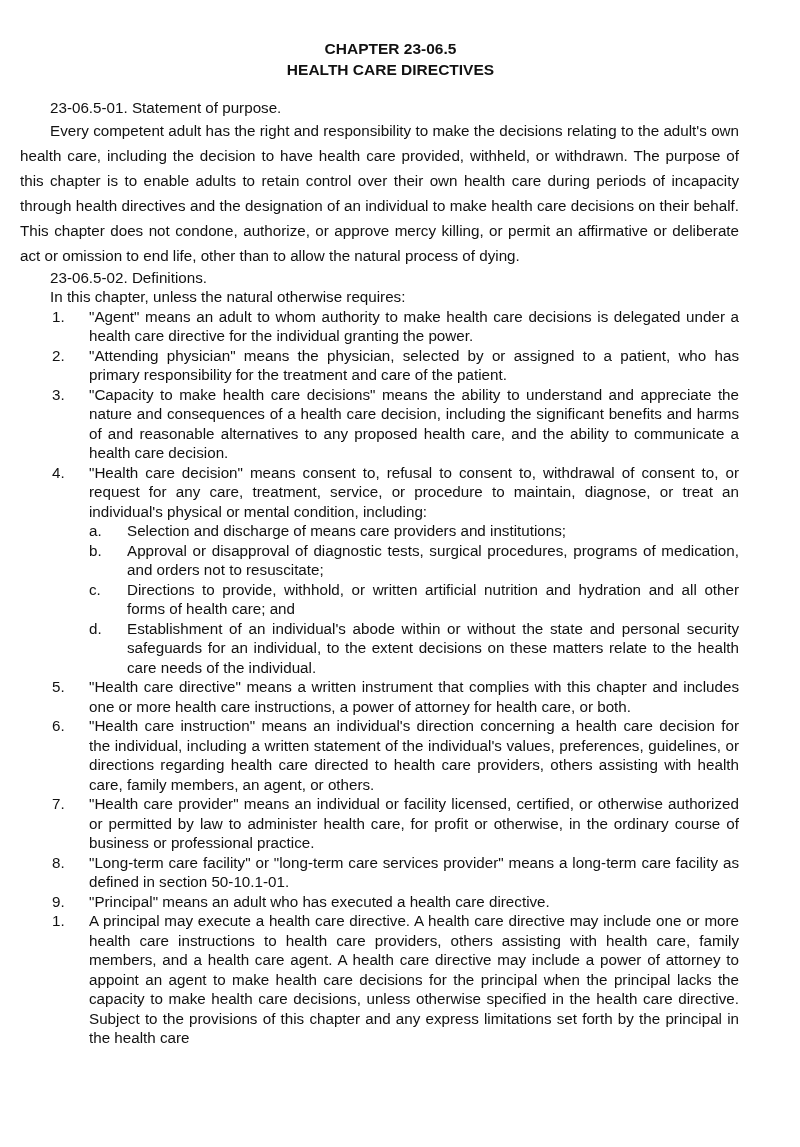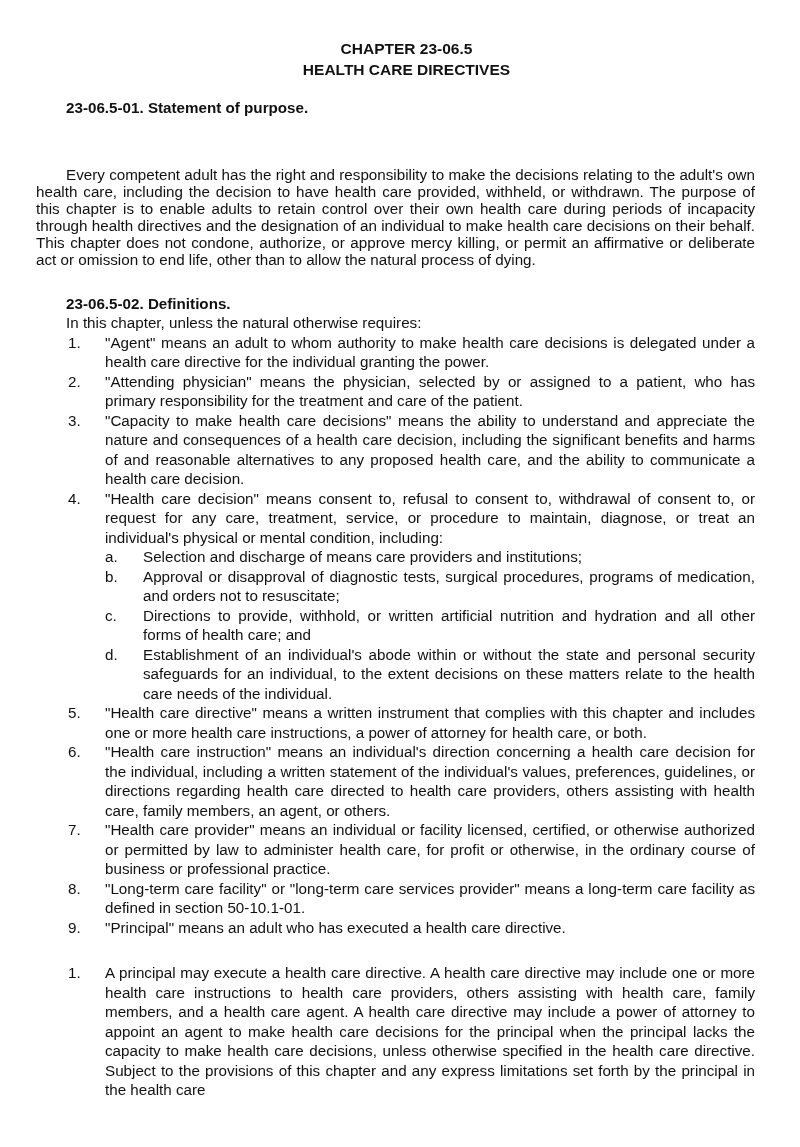--- a/index.html
+++ b/index.html
@@ -1,24 +1,24 @@
 <!DOCTYPE html>
 <html><head>
 <meta charset="utf-8">
 <style>
   html, body { margin: 0; padding: 0; background: #ffffff; }
   body {
     width: 800px; height: 1147px; overflow: hidden; position: relative;
     font-family: "Liberation Sans", sans-serif; color: #111; font-size: 15.2px;
   }
-  .page { position: absolute; left: 36px; top: 38px; width: 719px; }
+  .page { position: absolute; left: 20px; top: 38px; width: 719px; }
   .chapter-head { text-align: center; font-weight: bold; font-size: 15.5px; line-height: 21px; margin-left: 22px; }
-  .section { margin-top: 26px; }
-  .section-title { font-weight: bold; line-height: 19.5px; margin-left: 30px; }
-  .para { line-height: 17px; text-align: justify; text-indent: 30px; margin-top: 48px; }
+  .section { margin-top: 0; }
+  .section-title { font-weight: normal; line-height: 19.5px; margin-left: 30px; }
+  .para { line-height: 25px; text-align: justify; text-indent: 30px; }
   .lead { line-height: 19.5px; margin-left: 30px; }
   .item { display: flex; line-height: 19.5px; }
   .num { width: 69px; flex: 0 0 69px; padding-left: 32px; box-sizing: border-box; }
   .txt { flex: 1; text-align: justify; }
   .sub { display: flex; line-height: 19.5px; }
   .subnum { width: 38px; flex: 0 0 38px; }
   .subtxt { flex: 1; text-align: justify; }
   .gap-top-01 { margin-top: 18px; }
 </style>
 </head>

